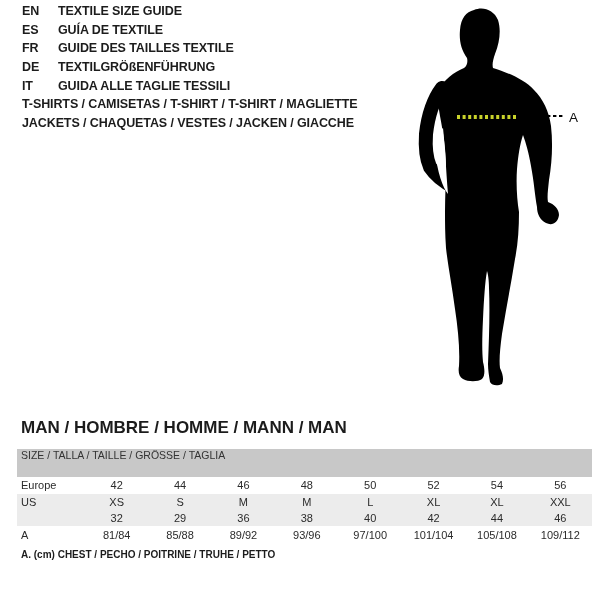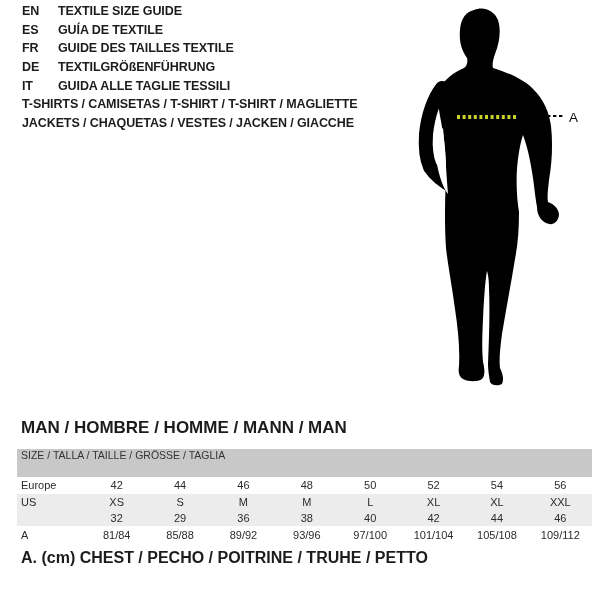--- a/index.html
+++ b/index.html
@@ -32,21 +32,21 @@
   .t-header{height:28px;line-height:12px;padding-left:4px;font-size:10.5px;color:#333;}
   .t-row{display:flex;align-items:center;}
   .t-label{flex:0 0 64px;padding-left:4px;text-align:left;}
   .t-cell{flex:1;text-align:center;}
   .h-europe{height:16.5px;}
   .h-us{height:16px;}
   .h-num{height:16px;}
   .h-a{height:18px;}
 
   
-  .footnote{left:21px;top:549px;font-weight:bold;font-size:16px;white-space:nowrap;}
+  .footnote{left:21px;top:549px;font-weight:bold;font-size:10px;white-space:nowrap;}
 </style>
 </head>
 <body>
 
 <div class="abs lang-block">
   <div class="lang-row">
     <span class="lang-code">EN</span>
     <span class="lang-label">TEXTILE SIZE GUIDE</span>
   </div>
   <div class="lang-row">

